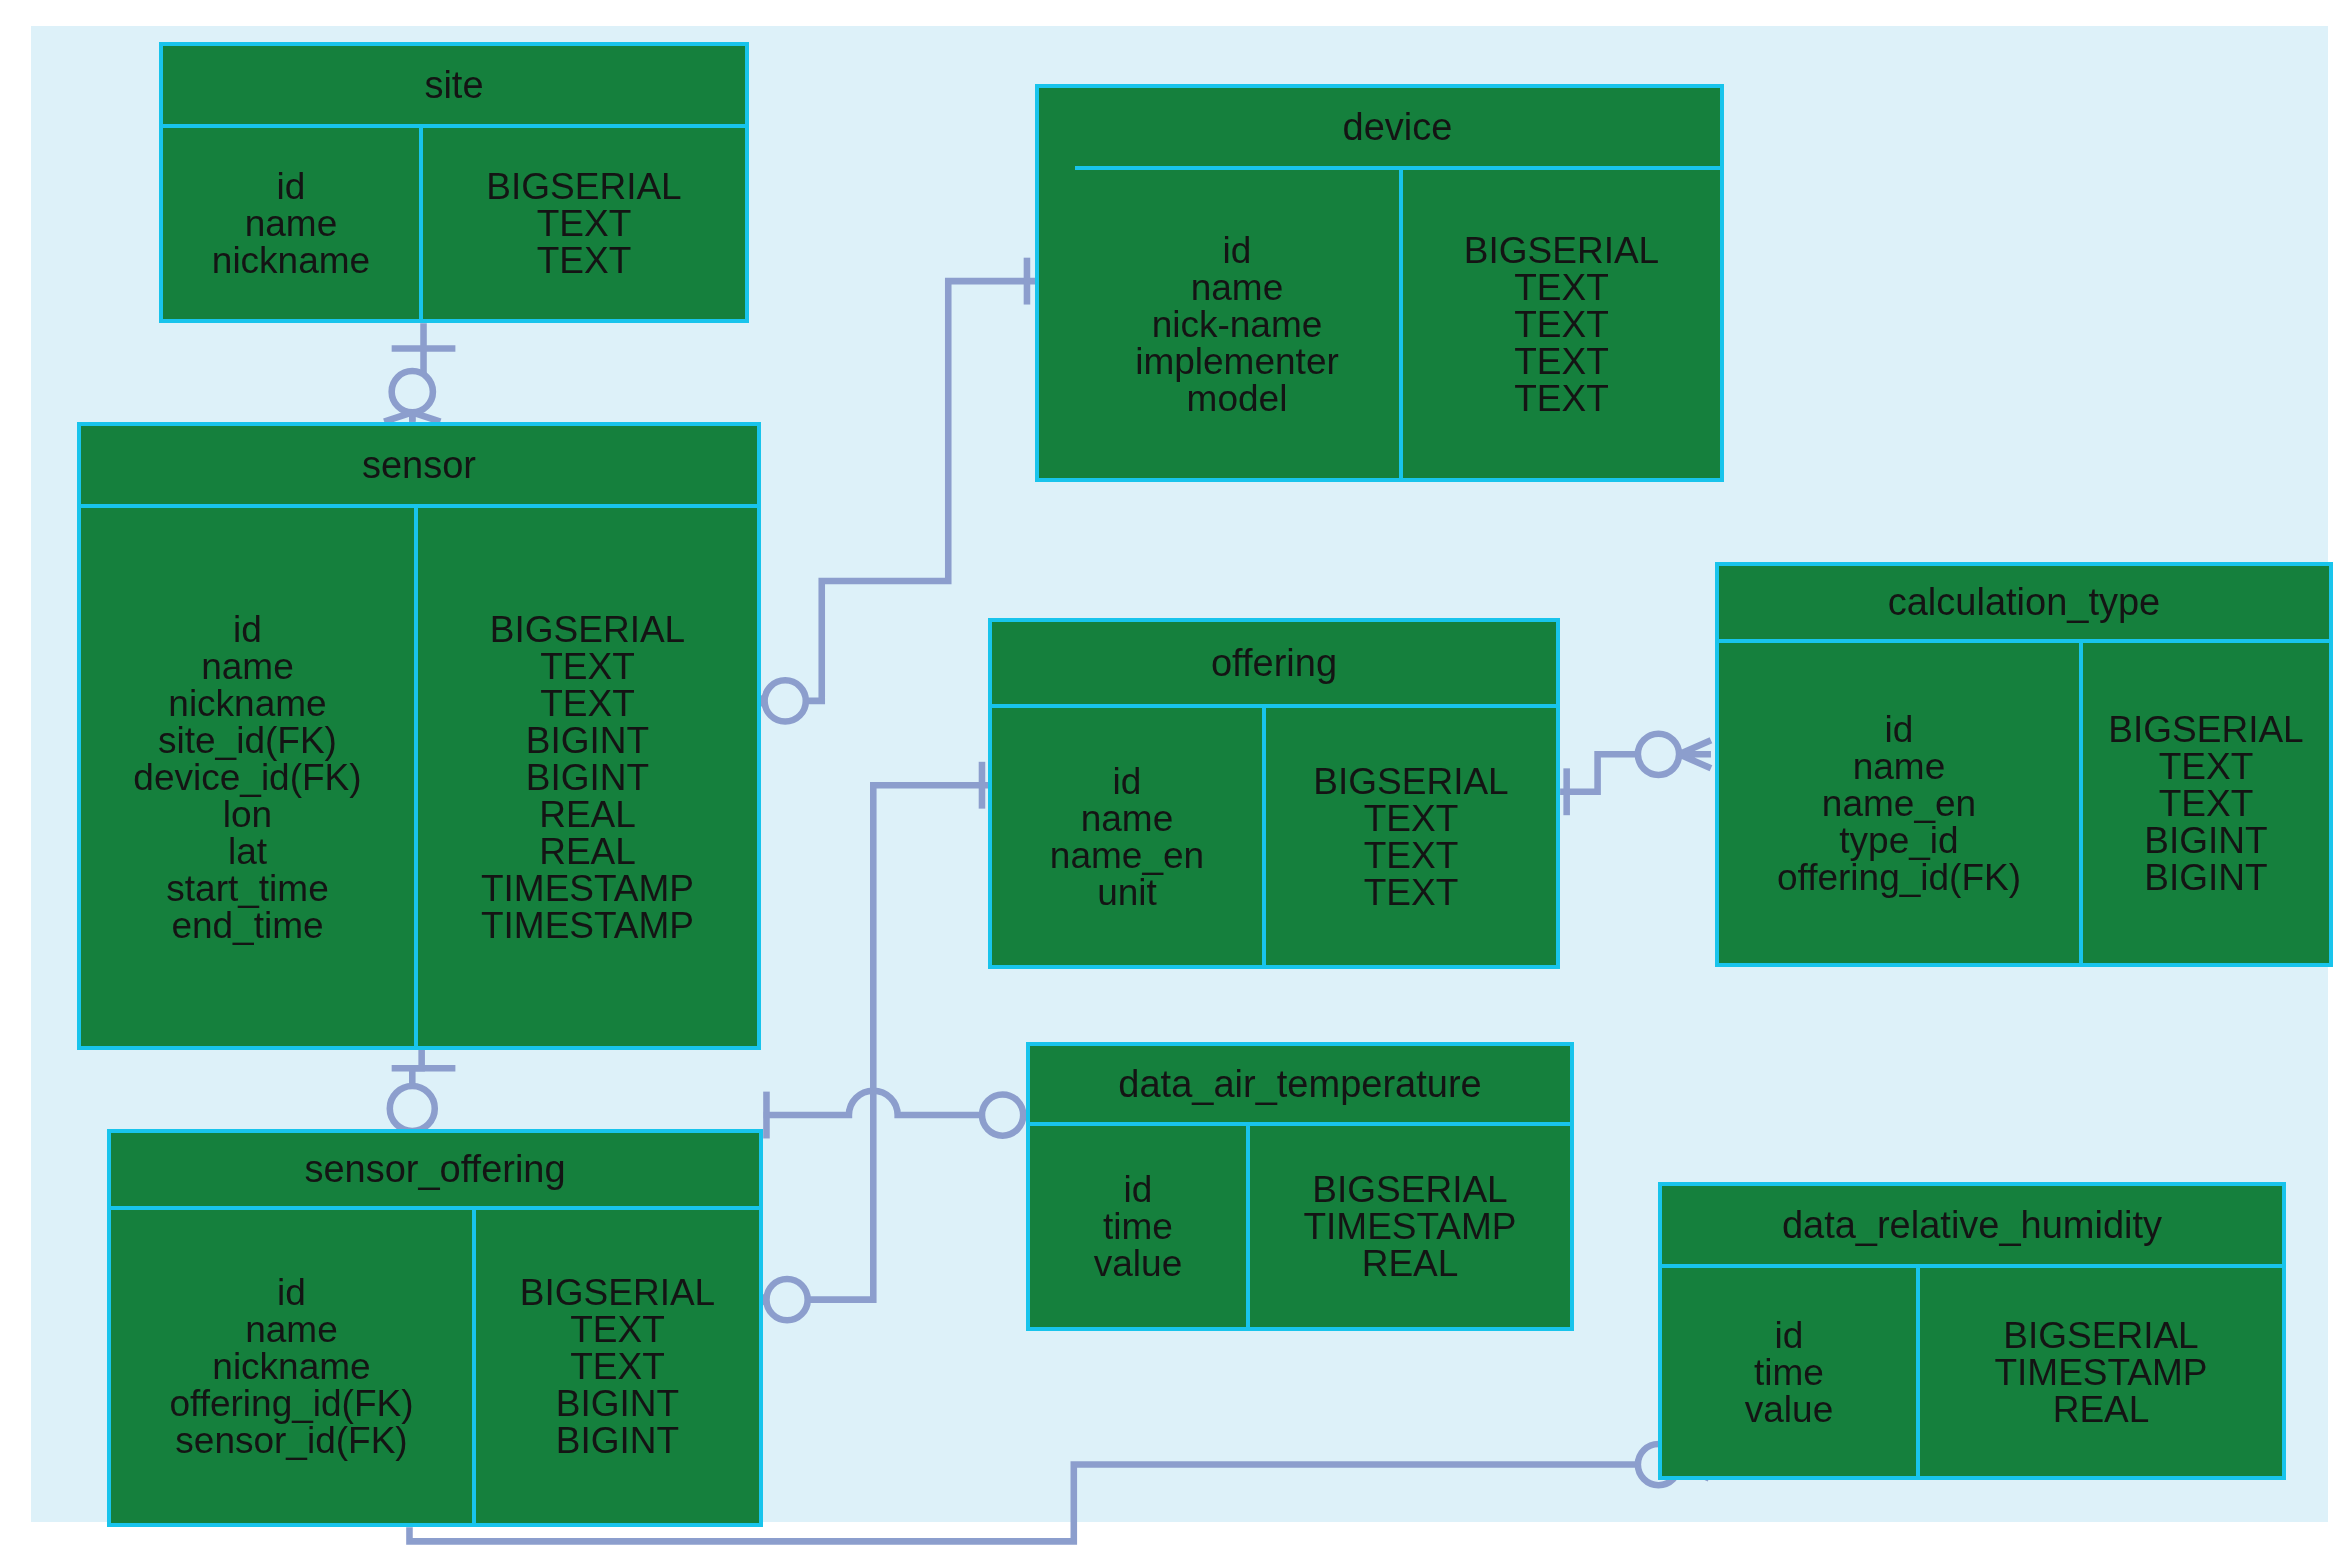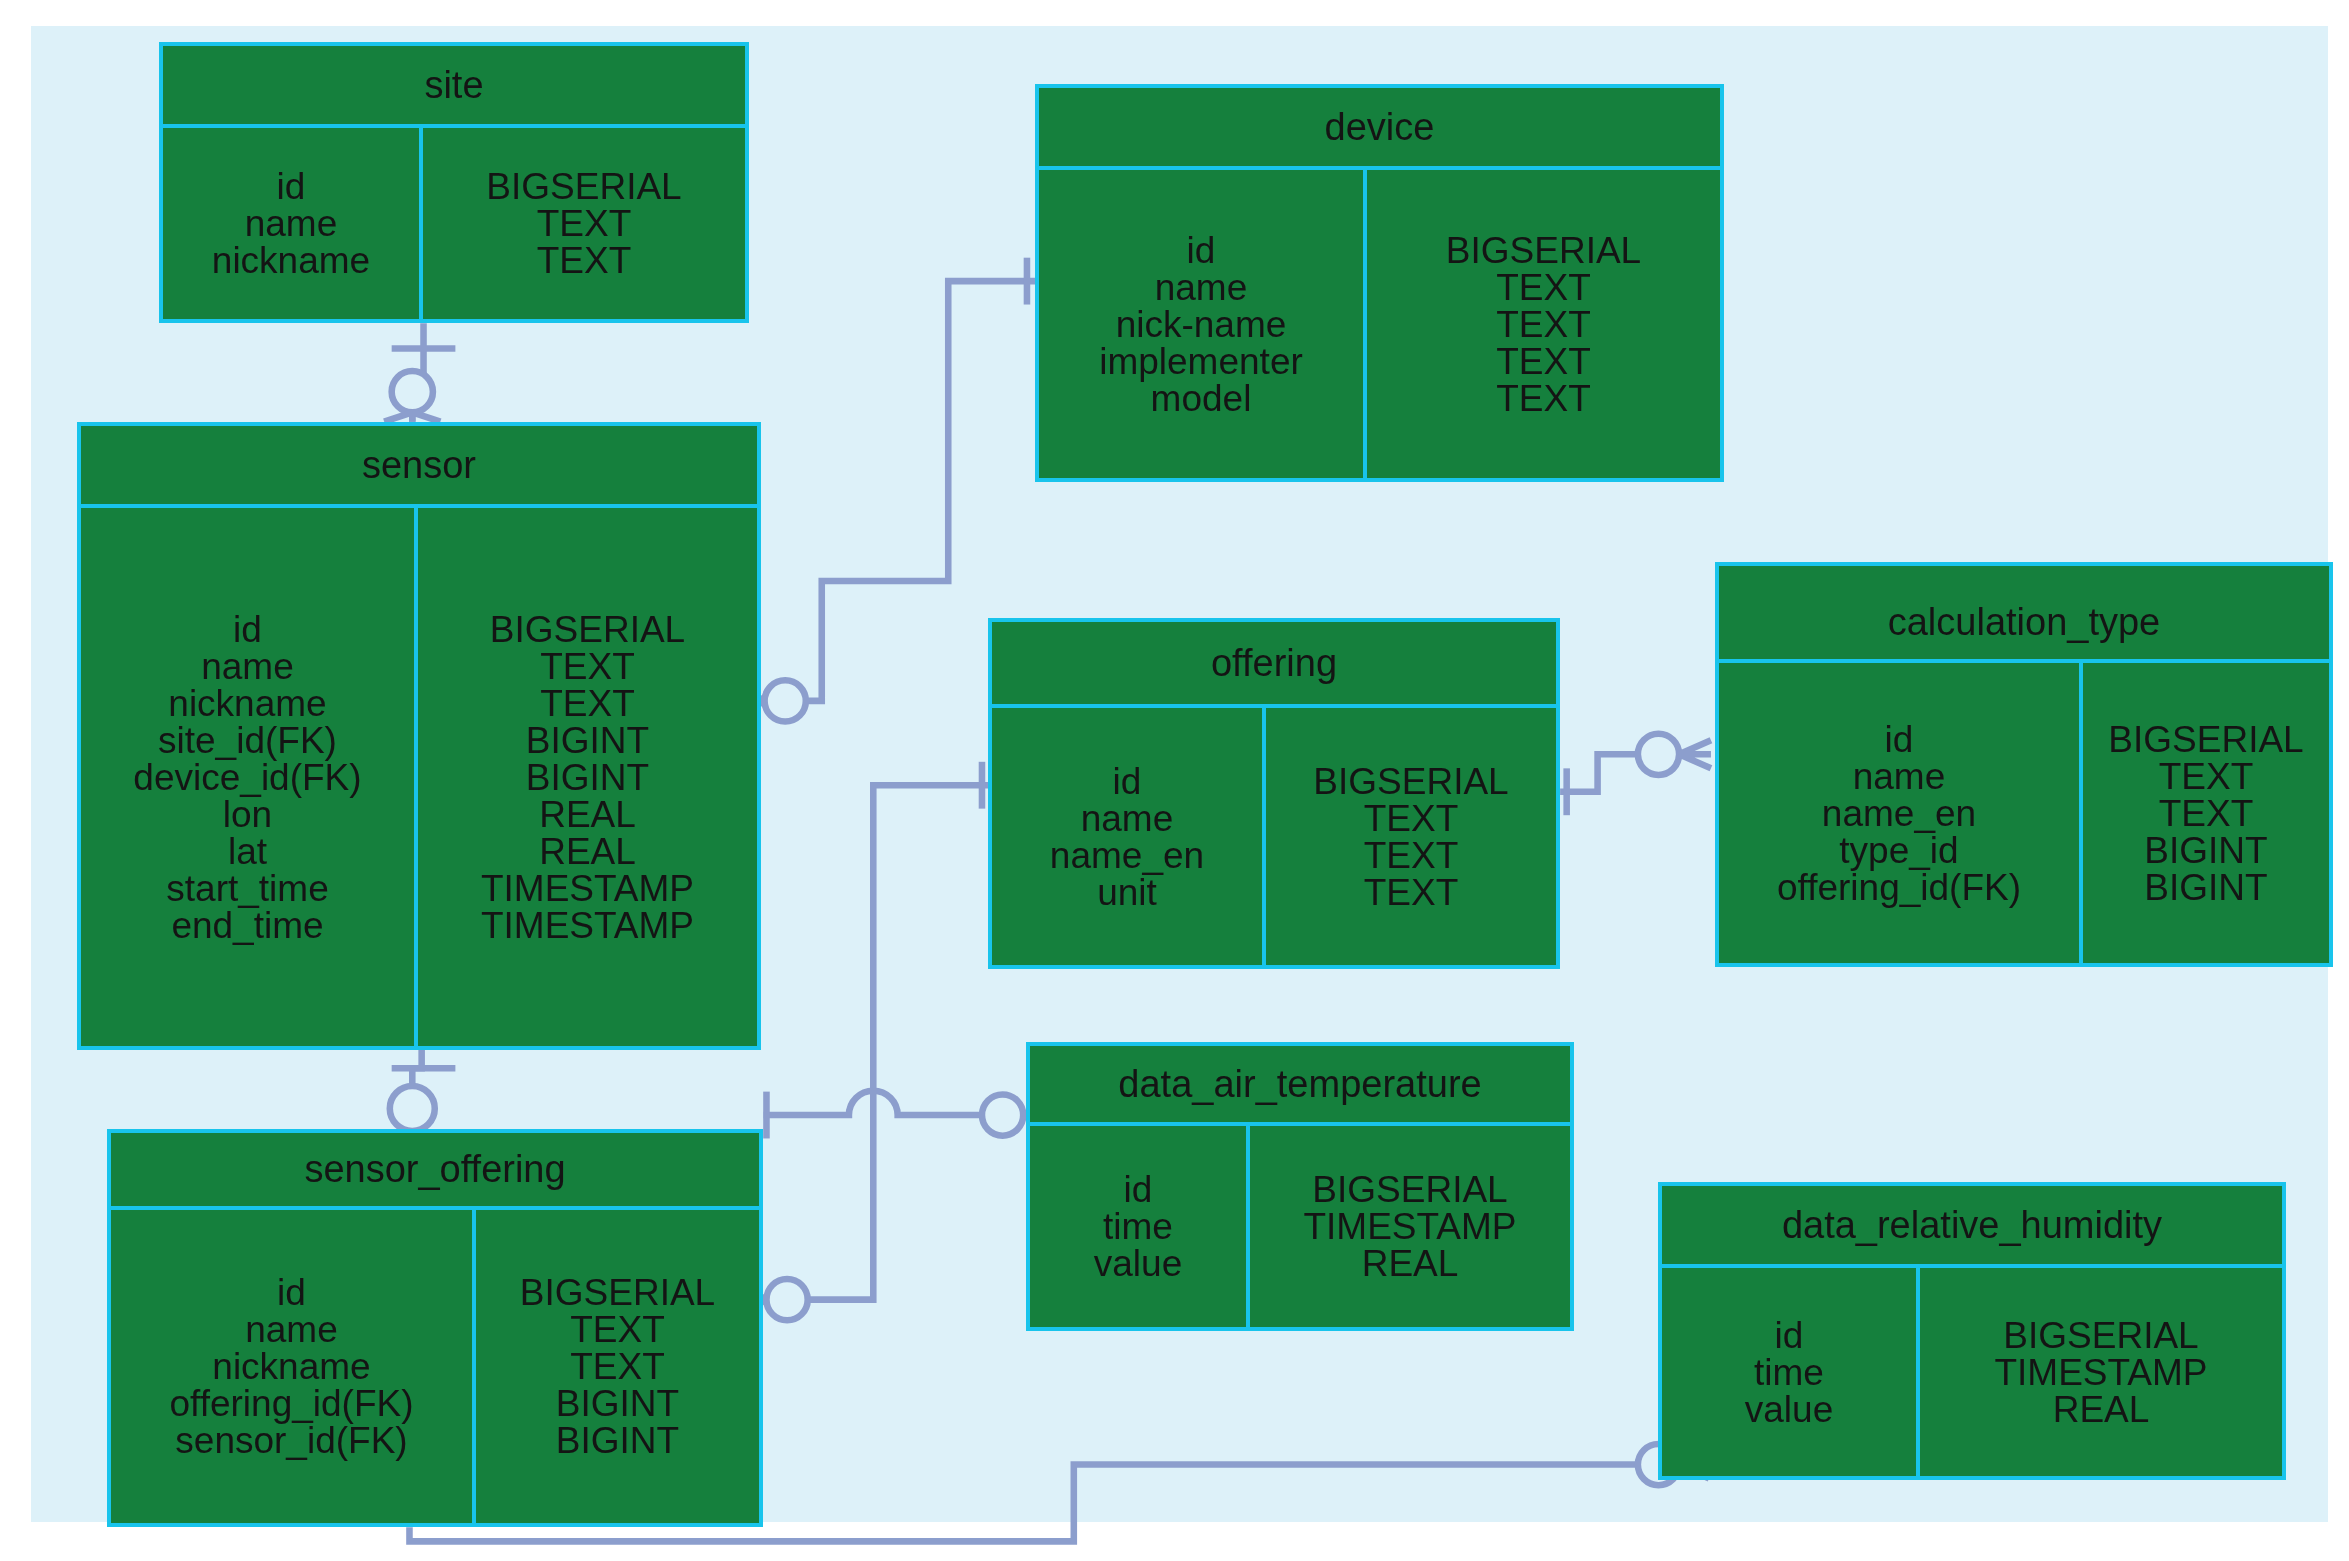--- a/index.html
+++ b/index.html
@@ -142,21 +142,21 @@
       <div class="cell">nickname</div>
     </div>
     <div class="col-types">
       <div class="cell">BIGSERIAL</div>
       <div class="cell">TEXT</div>
       <div class="cell">TEXT</div>
     </div>
   </div>
 </div>
 
-<div class="entity" style="left:1035px; top:84px; width:689px; height:398px;">
+<div class="entity" style="left:1035px; top:84px; width:689px; height:398px;padding-left:36px;">
   <div class="entity-title" style="height:82px;">device</div>
   <div class="entity-body">
     <div class="col-names" style="flex:0 0 328px;">
       <div class="cell">id</div>
       <div class="cell">name</div>
       <div class="cell">nick-name</div>
       <div class="cell">implementer</div>
       <div class="cell">model</div>
     </div>
     <div class="col-types">
@@ -209,21 +209,21 @@
     <div class="col-types">
       <div class="cell">BIGSERIAL</div>
       <div class="cell">TEXT</div>
       <div class="cell">TEXT</div>
       <div class="cell">TEXT</div>
     </div>
   </div>
 </div>
 
 <div class="entity" style="left:1715px; top:562px; width:618px; height:405px;">
-  <div class="entity-title" style="height:77px;margin-top:20px;">calculation_type</div>
+  <div class="entity-title" style="height:77px;">calculation_type</div>
   <div class="entity-body">
     <div class="col-names" style="flex:0 0 364px;">
       <div class="cell">id</div>
       <div class="cell">name</div>
       <div class="cell">name_en</div>
       <div class="cell">type_id</div>
       <div class="cell">offering_id(FK)</div>
     </div>
     <div class="col-types">
       <div class="cell">BIGSERIAL</div>

